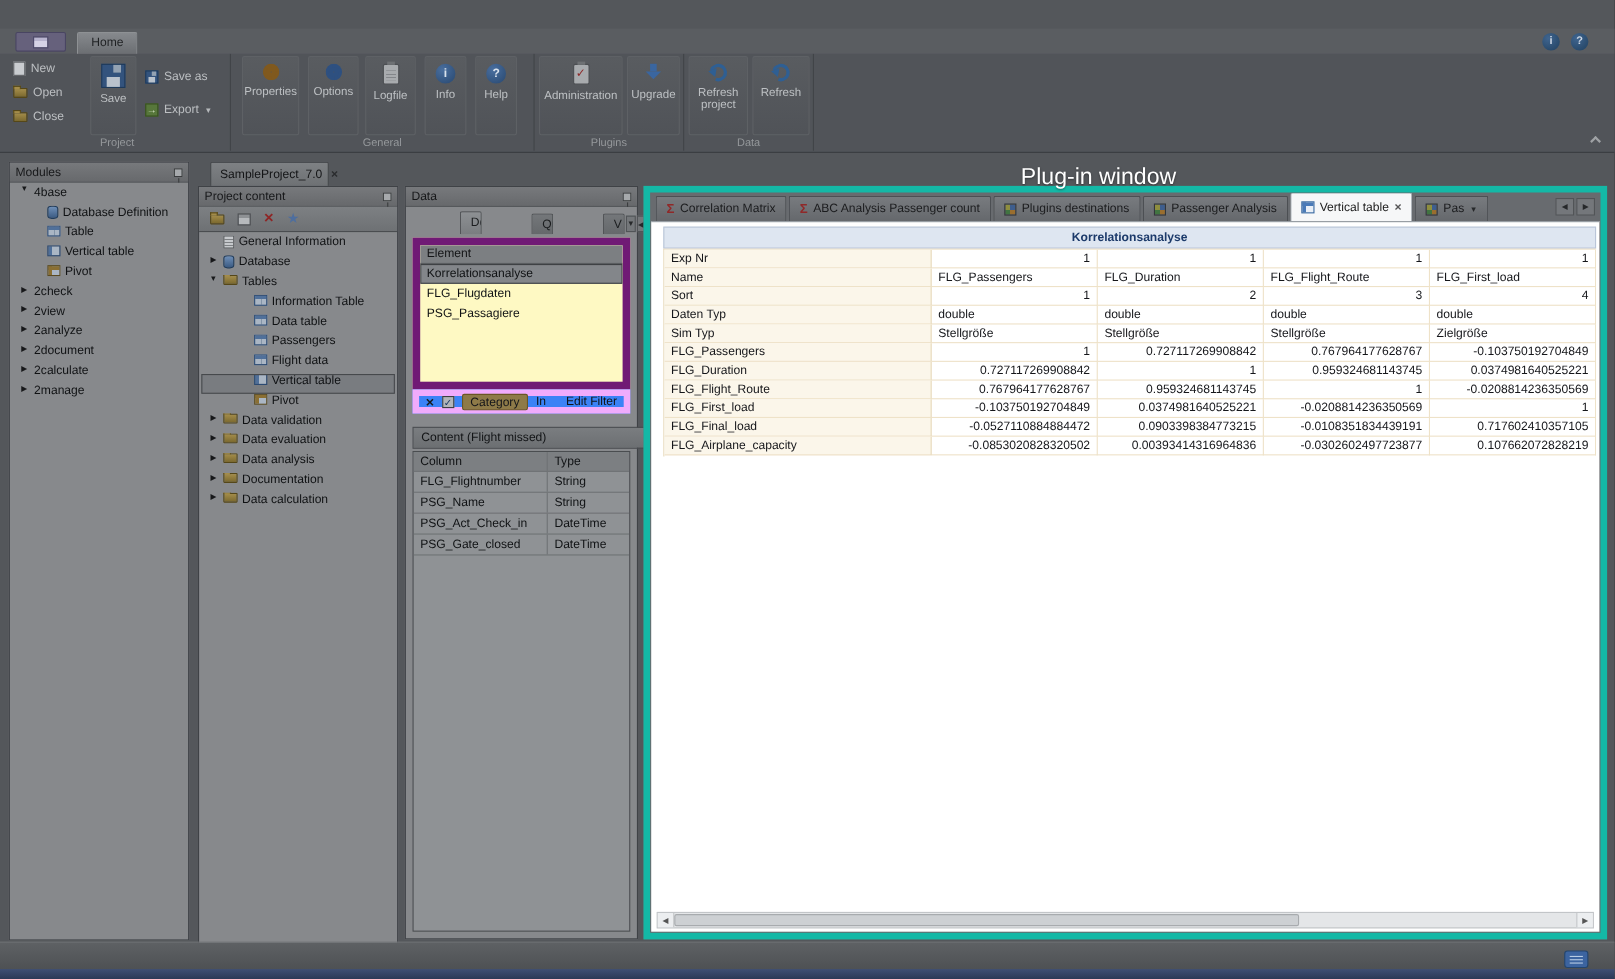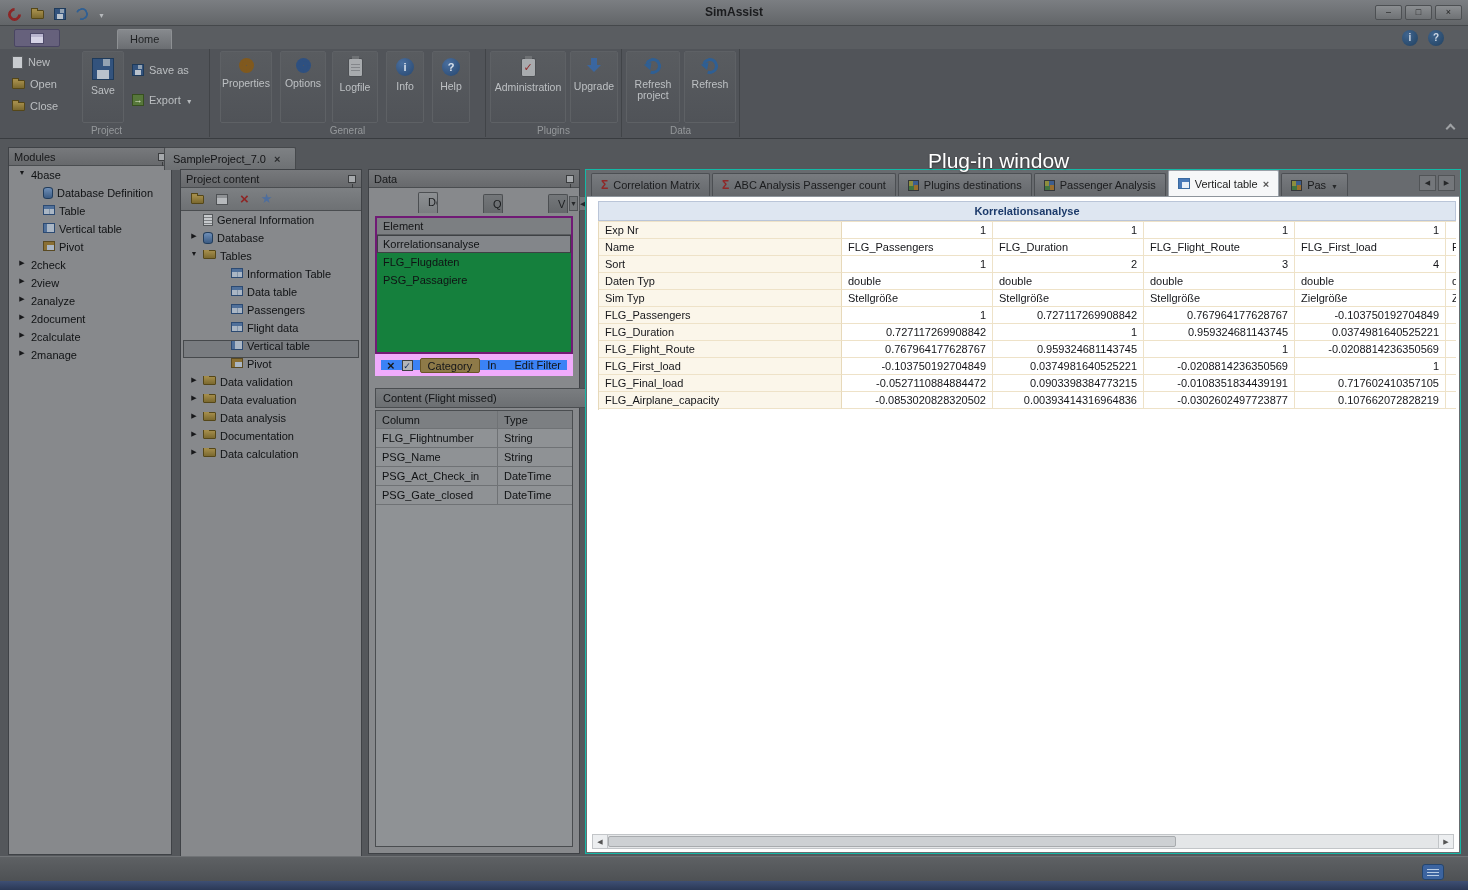--- a/index.html
+++ b/index.html
@@ -88,21 +88,21 @@
   .chev-icon{width:7px;height:7px;border-left:2px solid #9fa2a5;border-top:2px solid #9fa2a5;
       transform:rotate(45deg);display:inline-block;}
   .check-icon{width:11px;height:11px;background:#b2b5b8;border:1px solid #3c3f42;color:#13305e;
       font-size:9px;line-height:10px;text-align:center;display:inline-block;}
   .check-icon::before{content:"✓";}
 
   
   .rtabs{background:#5a5d61;}
   .appbtn{width:46px;height:18px;background:#66617c;border:1px solid #494562;border-radius:2px;
           display:flex;align-items:center;justify-content:center;}
-  .rtab{height:20px;padding:3px 12px 0;color:#b4b7ba;font-size:11px;margin-left:47px;}
+  .rtab{height:20px;padding:3px 12px 0;color:#b4b7ba;font-size:11px;}
   .rtab.active{background:linear-gradient(#86898d,#6b6e72);border:1px solid #8e9194;border-bottom:none;
                border-radius:2px 2px 0 0;color:#1f2123;}
   .ribbon{background:#515459;border-bottom:1px solid #393c40;}
   .rgroup{height:88px;border-right:1px solid #414448;}
   .glabel{position:absolute;bottom:1px;left:0;right:0;text-align:center;color:#95989b;font-size:10px;}
   .sbtn{position:absolute;display:flex;align-items:center;gap:5px;color:#bcbfc2;font-size:11px;height:18px;}
   .bigbtn{position:absolute;top:2px;height:72px;border:1px solid #5e6165;border-radius:2px;
           background:linear-gradient(#595c60,#505358);display:flex;flex-direction:column;align-items:center;
           padding-top:6px;gap:5px;color:#bdc0c3;font-size:10.5px;text-align:center;line-height:11px;}
   .bl{display:flex;flex-direction:column;line-height:11px;}
@@ -130,39 +130,39 @@
   .dclose::before{content:"×";color:#2a2c2e;font-weight:bold;}
 
   
   .dtabs{display:flex;align-items:flex-end;gap:1px;}
   .dtab{height:19px;padding:3px 9px 0;background:linear-gradient(#74777a,#65686b);border:1px solid #4c4f52;
         border-bottom:none;border-radius:2px 2px 0 0;color:#1b1d1f;white-space:nowrap;overflow:hidden;margin-left:44px;}
   .dtab.active{background:linear-gradient(#8d9093,#7a7d80);height:21px;}
   .dtab.cut{max-width:18px;}
   .dnav{width:15px;height:15px;margin-bottom:2px;background:#74777a;border:1px solid #515457;
         color:#26282a;font-size:7px;display:flex;align-items:center;justify-content:center;}
-  .elist{background:#15803d;border:2px solid #701a75;overflow:hidden;}
+  .elist{background:#fef9c3;border:7px solid #701a75;overflow:hidden;}
   .ehead{height:17px;line-height:17px;background:#7c7f82;border-bottom:1px solid #5a5d60;padding:0 6px;color:#141517;}
   .eitem{height:18px;line-height:18px;padding:0 6px;color:#101214;}
   .eitem.selected{background:#83868a;outline:1px solid #3e4144;outline-offset:-1px;}
   .fbar{background:#3b82f6;border:6px solid #f0abfc;display:flex;align-items:center;gap:7px;padding:0 6px;color:#121416;}
   .fx::before{content:"×";font-weight:bold;font-size:13px;color:#1a1a1a;}
   .fchip{background:#8e7a48;border:1px solid #6a5626;border-radius:2px;height:15px;line-height:14px;
          padding:0 7px;color:#15161a;}
   .fedit{margin-left:auto;}
   .cheader{background:linear-gradient(#7a7d80,#6c6f72);border:1px solid #4a4d50;display:flex;
            align-items:center;justify-content:space-between;padding:0 7px;color:#121416;}
   .ctable{background:#8f9295;border:1px solid #4a4d50;overflow:hidden;}
   .crow{display:flex;height:19px;line-height:18px;border-bottom:1px solid #6f7275;color:#101214;}
   .crow.chead{background:#7c7f82;height:18px;}
   .c1{width:122px;padding:0 6px;border-right:1px solid #6f7275;overflow:hidden;white-space:nowrap;}
   .c2{flex:1;padding:0 6px;overflow:hidden;white-space:nowrap;}
 
   
-  .plugwin{border:1px solid #14b8a6;background:#686b6f;}
+  .plugwin{border:6px solid #14b8a6;background:#686b6f;}
   .pstrip{position:absolute;left:0;top:0;right:0;height:26px;display:flex;align-items:flex-end;
           gap:2px;padding:0 5px;}
   .ptab{height:23px;display:inline-flex;align-items:center;gap:5px;padding:0 9px;
         background:linear-gradient(#787b7f,#65686c);border:1px solid #4c4f53;border-bottom:none;
         border-radius:2px 2px 0 0;color:#1b1c1e;white-space:nowrap;}
   .ptab.active{height:26px;background:#f6f7f8;border-color:#9aa1a8;color:#1c1c1c;position:relative;z-index:2;}
   .tclose::before{content:"×";color:#555;font-weight:bold;}
   .pnav{margin-left:auto;display:flex;gap:2px;align-self:center;}
   .navbtn{width:17px;height:16px;background:#74777b;border:1px solid #515457;color:#26282a;
           font-size:7px;display:flex;align-items:center;justify-content:center;}
@@ -197,35 +197,20 @@
 
   
   .annotation{position:absolute;left:928px;top:149px;font-size:21px;font-weight:normal;color:#ffffff;
               text-shadow:0 1px 2px rgba(0,0,0,.45);z-index:10;}
 </style>
 </head>
 <body>
 
 <div class="screen">
 
-  <div class="titlebar abs" style="left:0;top:0;width:1468px;height:26px">
-    <div class="qat abs" style="left:8px;top:5px">
-      <span class="logo-icon"></span>
-      <span class="folder-icon"></span>
-      <span class="floppy-sm"></span>
-      <span class="refresh-sm"></span>
-      <span class="caret-down"></span>
-    </div>
-    <div class="title-text">SimAssist</div>
-    <div class="winbtns abs" style="right:6px;top:5px">
-      <span class="wbtn wmin"></span>
-      <span class="wbtn wmax"></span>
-      <span class="wbtn wclose"></span>
-    </div>
-  </div>
 
   <div class="rtabs abs" style="left:0;top:26px;width:1468px;height:23px">
     <span class="appbtn abs" style="left:14px;top:3px">
         <span class="appgrid-icon"></span>
       </span>
     <span class="rtab active abs" style="left:70px;top:3px">Home</span>
     <span class="rtab abs" style="left:118px;top:19px">View</span>
     <span class="circ-sm abs" style="right:50px;top:4px">i</span>
     <span class="circ-sm abs" style="right:24px;top:4px">?</span>
   </div>
@@ -375,21 +360,21 @@
           </div>
 
           <div class="trow">
             <span class="ar collapsed"></span>
             <span>2manage</span>
           </div>
         </div>
     </div>
   </div>
 
-  <div class="doctab abs" style="left:164px;top:147px;width:132px;height:23px">
+  <div class="doctab abs" style="left:191px;top:147px;width:108px;height:23px">
     <span>SampleProject_7.0</span>
     <span class="dclose"></span>
   </div>
 
   <div class="panel abs" style="left:180px;top:169px;width:182px;height:833px">
     <div class="phead">
       <span>Project content</span>
       <span class="pin-icon"></span>
     </div>
     <div class="ptools">

